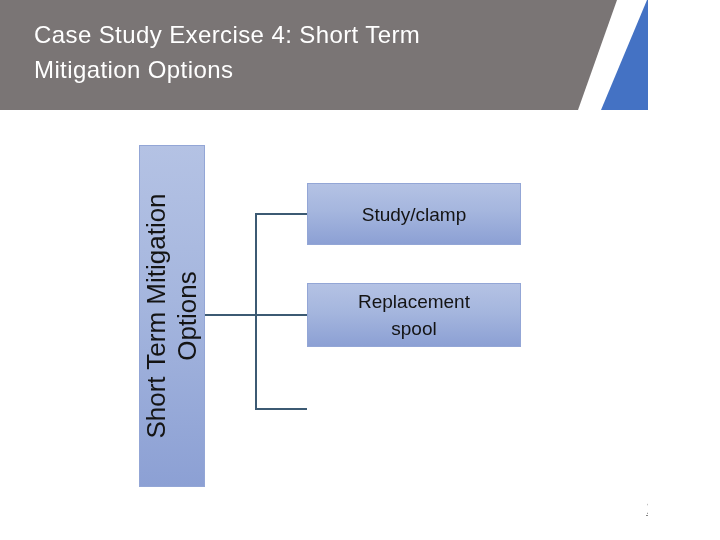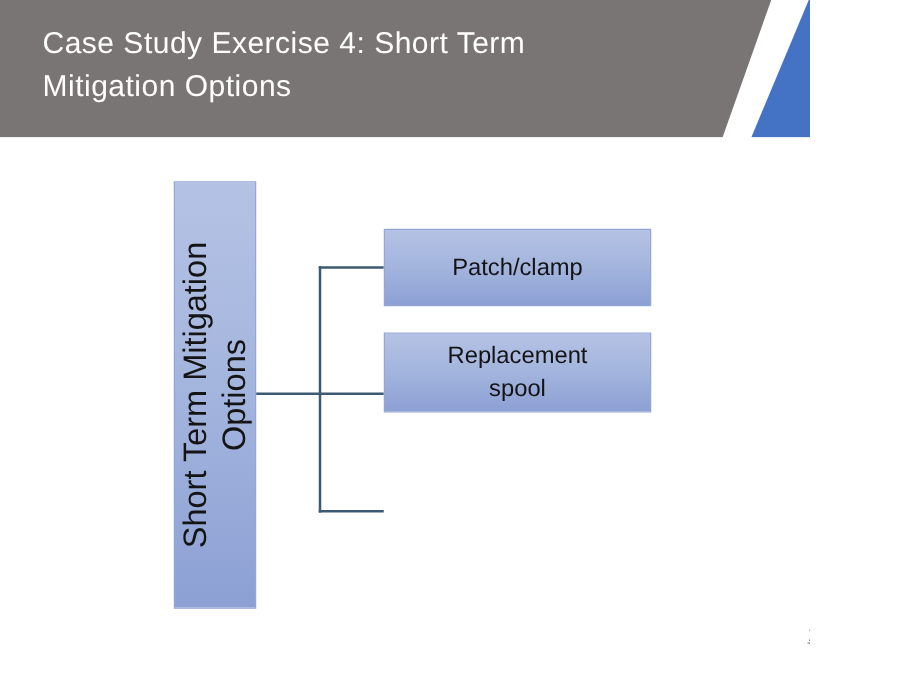--- a/index.html
+++ b/index.html
@@ -101,21 +101,21 @@
     display: flex;
     align-items: center;
     justify-content: center;
     text-align: center;
     font-size: 19px;
     line-height: 27px;
     color: #141414;
     white-space: pre-line;
   }
   .child-1 { top: 183px; height: 62px; }
-  .child-2 { top: 266px; height: 64px; }
+  .child-2 { top: 283px; height: 64px; }
   .child-3 { top: 375px; height: 66px; }
 
   
   .page-number {
     position: absolute;
     left: 646px;
     top: 500px;
     font-size: 16px;
     color: #848484;
     text-decoration: underline;
@@ -139,21 +139,21 @@
       <div class="root-label">Short Term Mitigation
 Options</div>
     </div>
 
     <div class="connector conn-vertical"></div>
     <div class="connector conn-top"></div>
     <div class="connector conn-mid"></div>
     <div class="connector conn-bottom"></div>
 
     <div class="child-box child-1 shape-fill">
-      <span>Patch/clamp</span>
+      <span>Study/clamp</span>
     </div>
     <div class="child-box child-2 shape-fill">
       <span>Replacement
 spool</span>
     </div>
 
   </div>
 
   <div class="page-number">18</div>
 

